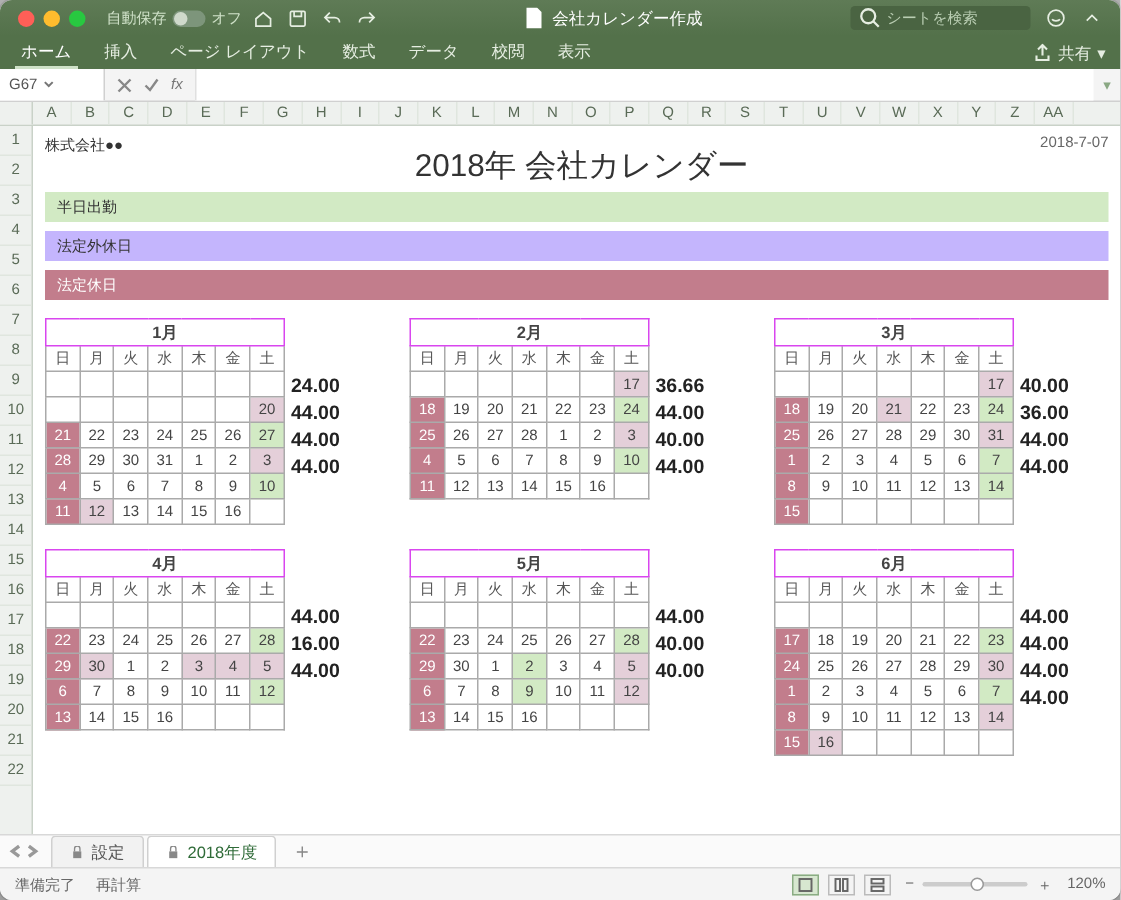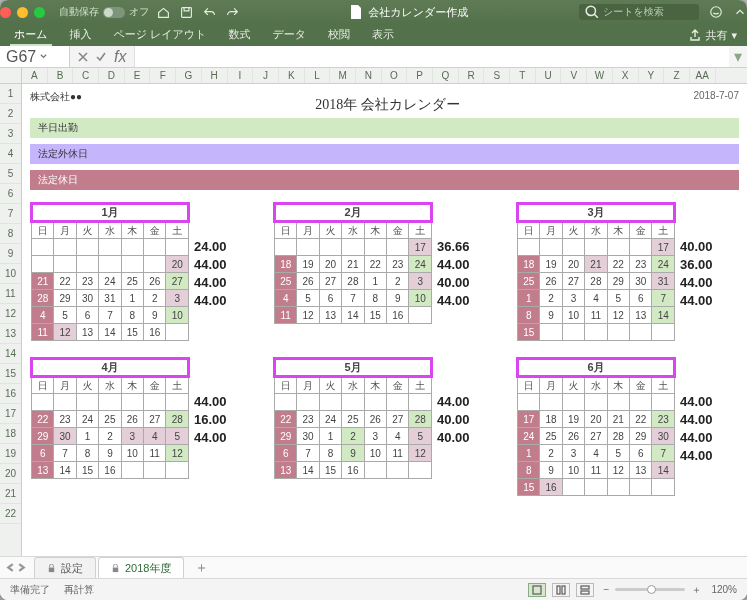--- a/index.html
+++ b/index.html
@@ -9,21 +9,21 @@
   .mac-window {
     width:747px; height:600px; background:#fff; border-radius:8px;
     box-shadow:0 20px 50px rgba(0,0,0,.35), 0 0 0 1px rgba(0,0,0,.1);
     overflow:hidden; display:flex; flex-direction:column;
   }
 
   
   .titlebar {
     background:linear-gradient(#5f7b56,#53714a);
     color:#eaf0e7; font-size:11px;
-    display:flex; align-items:center; height:24px; padding:0 0; gap:8px;
+    display:flex; align-items:center; height:24px; padding:0 12px; gap:8px;
   }
   .traffic { display:flex; gap:6px; margin-right:6px;}
   .traffic span { width:11px; height:11px; border-radius:50%; display:block;}
   .tr-red{background:#ff5f57;} .tr-yel{background:#febc2e;} .tr-grn{background:#28c840;}
   .autosave { color:#cfe1c8; font-size:10px; display:flex; align-items:center; gap:4px;}
   .autosave .pill{width:22px;height:11px;border-radius:6px;background:#7d957b;position:relative;}
   .autosave .pill::after{content:"";position:absolute;left:1px;top:1px;width:9px;height:9px;border-radius:50%;background:#cfd9cb;}
   .qat { display:flex; gap:10px; color:#e6eee2;}
   .qat svg { width:13px; height:13px; fill:none; stroke:#e6eee2; stroke-width:1.4;}
   .title-center{flex:1;display:flex;align-items:center;justify-content:center;gap:6px;color:#fff;}
@@ -38,21 +38,21 @@
     padding:0 10px;gap:14px;font-size:11px; position:relative;
   }
   .ribbon-tabs .tab{display:flex;align-items:center;padding:0 4px;cursor:default;border-bottom:2px solid transparent;}
   .ribbon-tabs .tab.active{color:#fff;border-bottom:2px solid #cfe1c8;}
   .ribbon-tabs .share{margin-left:auto;display:flex;align-items:center;gap:4px;}
   .ribbon-tabs .share svg{width:12px;height:12px;fill:none;stroke:#e6eee2;stroke-width:1.4;}
 
   
   .formula-bar{
     display:flex;align-items:center;height:22px;background:#f4f4f4;border-bottom:1px solid #d0d0d0;
-    font-size:16px;color:#555;
+    font-size:10px;color:#555;
   }
   .name-box{width:70px;border-right:1px solid #d0d0d0;height:100%;display:flex;align-items:center;padding:0 6px;gap:4px;background:#fff;}
   .name-box svg{width:7px;height:7px;stroke:#777;fill:none;stroke-width:1.5;}
   .fx-btns{display:flex;align-items:center;gap:8px;padding:0 8px;color:#888;justify-content:center;}
   .fx-btns svg{width:10px;height:10px;stroke:#888;fill:none;stroke-width:1.6;}
   .fx-label{font-style:italic;color:#777;}
   .formula-input{flex:1;background:#fff;height:100%;border-left:1px solid #e0e0e0;}
   .collapse-caret{width:18px;text-align:center;color:#8aa883;}
 
   
@@ -61,35 +61,35 @@
   .col-h{flex:0 0 25.7px;display:flex;align-items:center;justify-content:center;border-right:1px solid #dfe6de;}
 
   
   .sheet-area{flex:1;display:flex;overflow:hidden;background:#fff;position:relative;}
   .row-headers{width:22px;background:#eef1ee;border-right:1px solid #c9d2c8;display:flex;flex-direction:column;font-size:10px;color:#5a6b57;}
   .row-h{height:20px;display:flex;align-items:center;justify-content:center;border-bottom:1px solid #dfe6de;}
   .grid{flex:1;position:relative;overflow:auto;}
   .page{padding:6px 8px 30px 8px;}
 
   .doc-header{display:flex;align-items:flex-start;justify-content:space-between;font-size:10px;color:#333;}
-  .doc-title{flex:1;text-align:center;font-size:14px;color:#333;font-weight:400;padding-top:6px;font-family:Liberation Serif, serif;}
+  .doc-title{flex:1;text-align:center;font-size:21px;color:#333;font-weight:400;padding-top:6px;}
   .doc-date{font-size:10px;color:#666;}
 
   .legend{display:flex;gap:6px;justify-content:flex-end;margin-top:4px;font-size:10px;flex-direction:column;}
   .legend span{padding:3px 8px;}
   .half{background:#d2eac4;}
   .extra{background:#c4b5fd;}
   .holiday{background:#c27d8c;color:#fff;}
 
   .months{display:grid;grid-template-columns:repeat(3,1fr);gap:16px 20px;margin-top:12px;}
   .month{}
   .month-wrap{display:flex;align-items:flex-start;gap:4px;}
   .cal{border:1px solid #777;border-collapse:collapse;width:160px;table-layout:fixed;}
   .cal th,.cal td{border:1px solid #aaa;width:22px;height:17px;text-align:center;font-size:10px;color:#444;padding:0;}
-  .cal thead th.title{border:3px solid #d946ef;height:18px;font-size:11px;font-weight:600;}
+  .cal thead th.title{border:1px solid #d946ef;height:18px;font-size:11px;font-weight:600;}
   .cal thead tr.dow th{background:#fff;font-weight:400;color:#555;}
   .cal td.hl{background:#c27d8c;color:#fff;}
   .cal td.ex{background:#e4cfd9;}
   .cal td.ha{background:#d2eac4;}
   .cal td.empty{background:#fff;}
   .hours{display:flex;flex-direction:column;font-size:13px;font-weight:700;color:#222;margin-top:36px;gap:1px;}
   .hours div{height:17px;line-height:17px;}
 
   
   .sheet-tabs{height:22px;background:#fafafa;border-top:1px solid #d8d8d8;display:flex;align-items:center;padding:0 6px;gap:2px;font-size:11px;color:#555;}

